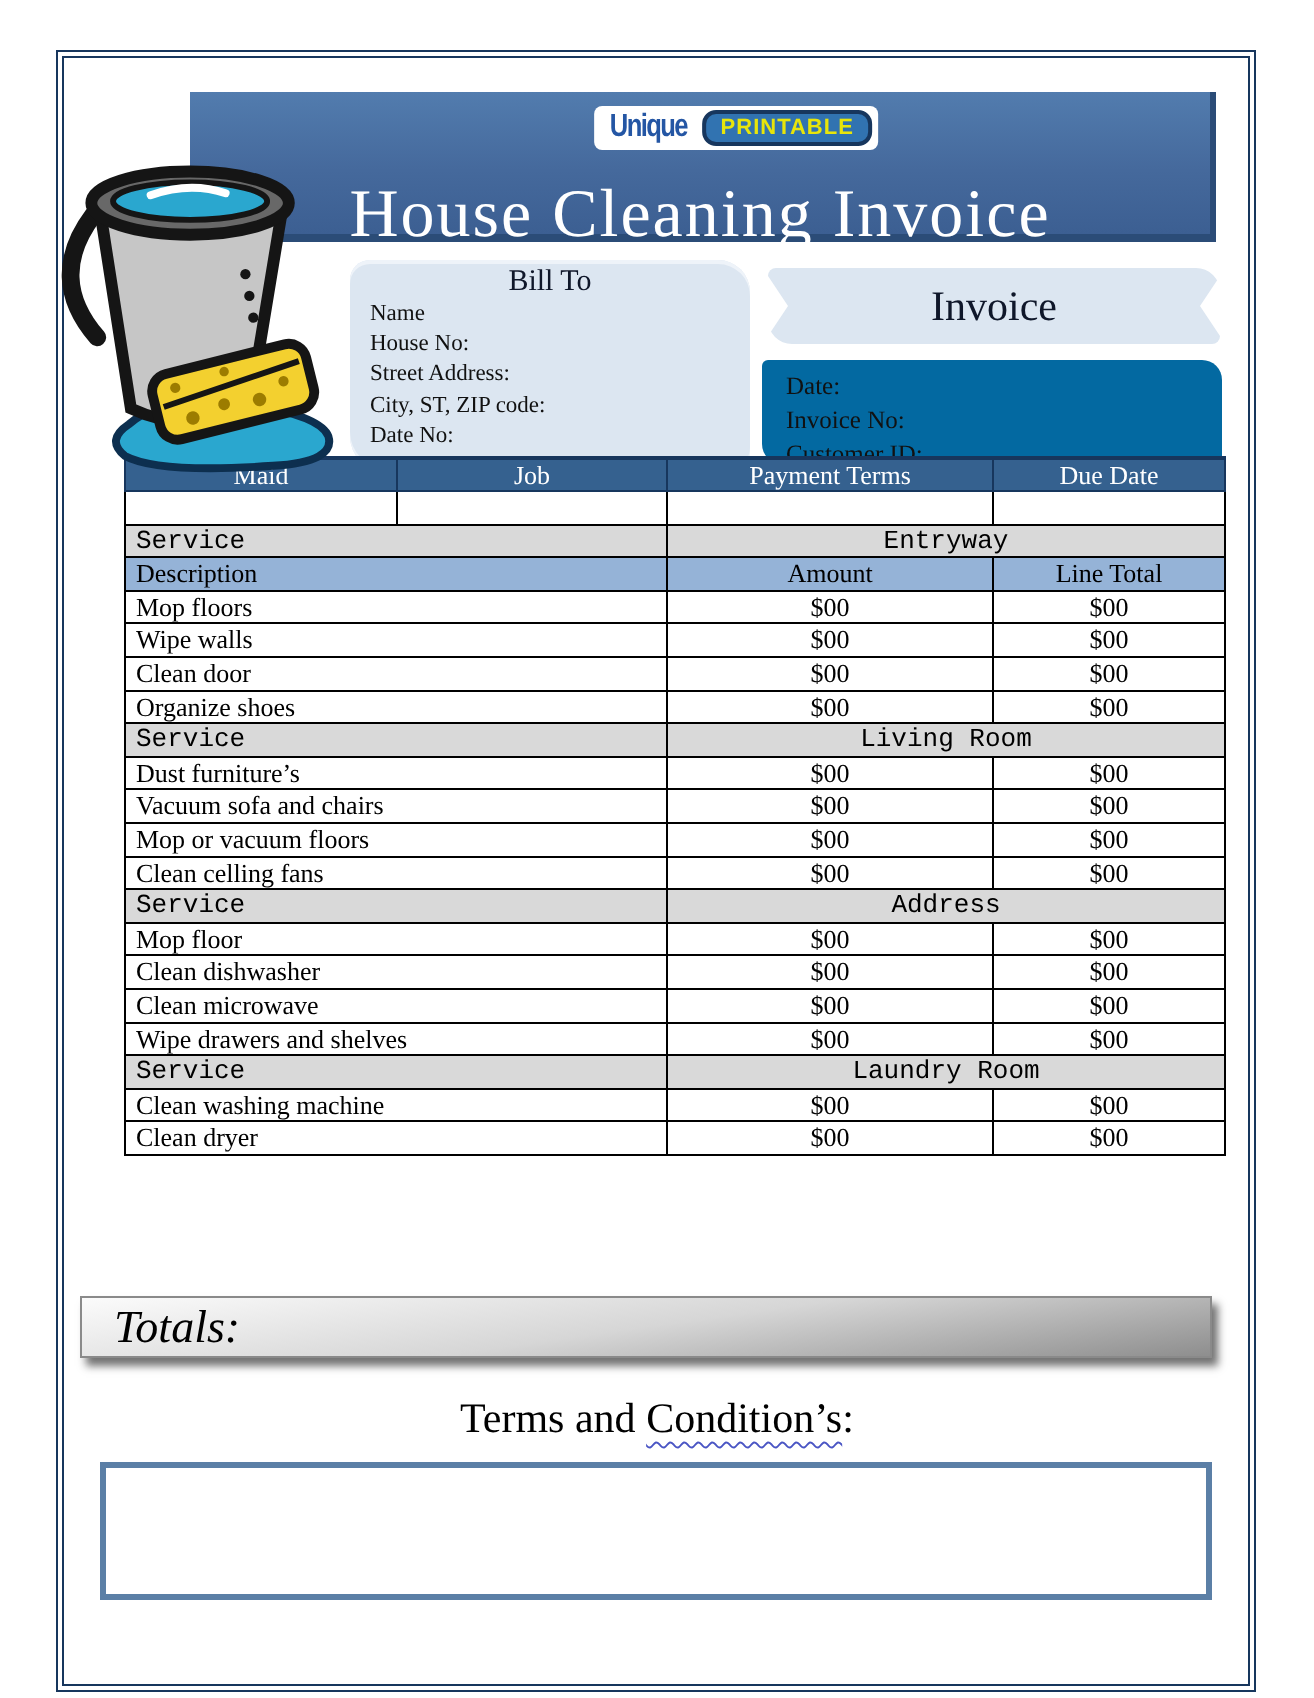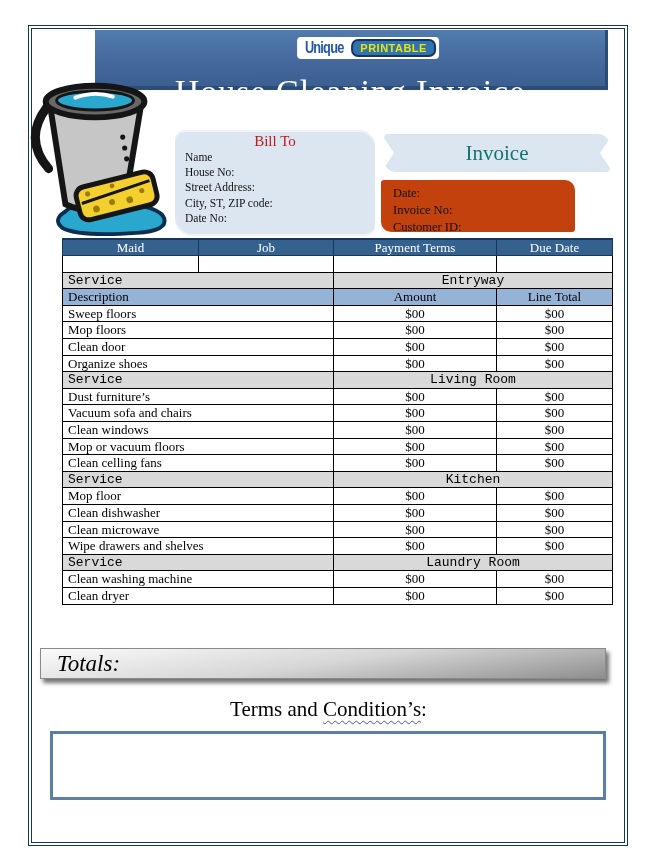--- a/index.html
+++ b/index.html
@@ -10,22 +10,22 @@
     font-family: "Liberation Serif", serif;
     overflow: hidden;
   }
   .doc-border {
     position: absolute; left: 28px; top: 25px;
     width: 600px; height: 821px;
     border: 4px double #17365d;
   }
   
   .banner {
-    position: absolute; left: 95px; top: 30px;
-    width: 513px; height: 60px;
+    position: absolute; left: 95px; top: 46px;
+    width: 513px; height: 75px;
     background: linear-gradient(180deg, #527cae 0%, #45699c 55%, #3c5f92 100%);
     border-right: 3px solid #2b4c77;
     border-bottom: 4px solid #2b4c77;
     z-index: 2;
   }
   .banner-title {
     margin-top: 43px;
     text-align: center;
     color: #ffffff;
     font-size: 34px;
@@ -54,51 +54,51 @@
   .bucket-art { position: absolute; left: 20px; top: 46px; width: 158px; height: 198px; z-index: 4; }
   
   .panel-billto {
     position: absolute; left: 175px; top: 130px;
     width: 200px; height: 106px;
     background: #dce6f1;
     border-radius: 10px 16px 10px 18px;
     box-shadow: 0 2px 0 #eef3f9 inset, 0 -2px 0 #eef3f9 inset;
     padding-top: 3px;
   }
-  .panel-billto-title { text-align: center; font-size: 15px; color: #b91c1c; }
+  .panel-billto-title { text-align: center; font-size: 15px; color: #0f172a; }
   .panel-fields { padding-left: 10px; font-size: 11.5px; line-height: 15.2px; color: #111; font-family: Liberation Serif, serif; }
   .ribbon-invoice {
     position: absolute; left: 384px; top: 134px;
     width: 226px; height: 38px;
     background: #dce6f1;
     border-radius: 4px 12px 4px 12px;
   }
   .ribbon-invoice::before {
     content: ""; position: absolute; left: 0; top: 4px;
     border-top: 15px solid transparent; border-bottom: 15px solid transparent;
     border-left: 10px solid #fff;
   }
   .ribbon-invoice::after {
     content: ""; position: absolute; right: 0; top: 4px;
     border-top: 15px solid transparent; border-bottom: 15px solid transparent;
     border-right: 10px solid #fff;
   }
-  .ribbon-invoice-title { text-align: center; font-size: 21px; line-height: 38px; color: #0f766e; }
+  .ribbon-invoice-title { text-align: center; font-size: 21px; line-height: 38px; color: #0f172a; }
   .panel-invoice-details {
     position: absolute; left: 381px; top: 180px;
-    width: 194px; height: 52px;
-    background: #c2410c;
+    width: 230px; height: 52px;
+    background: #0369a1;
     border-radius: 3px 10px 3px 10px;
     overflow: hidden;
     padding: 5px 0 0 12px;
     font-size: 12.5px; line-height: 17px; color: #111;
   }
   
   .invoice-table {
-    position: absolute; left: 62px; top: 238px;
+    position: absolute; left: 62px; top: 228px;
     width: 550px;
     border-collapse: collapse; table-layout: fixed;
     font-size: 13px; z-index: 1;
   }
   .invoice-table td, .invoice-table th {
     border: 1px solid #000;
     height: 16.6px; line-height: 1.05;
     padding: 0 5px; overflow: hidden; white-space: nowrap;
   }
   .invoice-table th {
@@ -220,26 +220,26 @@
       <tr class="row-service">
         <td class="cell-left" colspan="2">Service</td>
         <td class="cell-center" colspan="2">Entryway</td>
       </tr>
       <tr class="row-desc-header">
         <td class="cell-left" colspan="2">Description</td>
         <td class="cell-center">Amount</td>
         <td class="cell-center">Line Total</td>
       </tr>
       <tr>
-        <td class="cell-left" colspan="2">Sweep floors</td>
-        <td class="cell-center">$00</td>
-        <td class="cell-center">$00</td>
-      </tr>
-      <tr>
         <td class="cell-left" colspan="2">Mop floors</td>
+        <td class="cell-center">$00</td>
+        <td class="cell-center">$00</td>
+      </tr>
+      <tr>
+        <td class="cell-left" colspan="2">Wipe walls</td>
         <td class="cell-center">$00</td>
         <td class="cell-center">$00</td>
       </tr>
       <tr>
         <td class="cell-left" colspan="2">Clean door</td>
         <td class="cell-center">$00</td>
         <td class="cell-center">$00</td>
       </tr>
       <tr>
         <td class="cell-left" colspan="2">Organize shoes</td>
@@ -254,37 +254,32 @@
         <td class="cell-left" colspan="2">Dust furniture’s</td>
         <td class="cell-center">$00</td>
         <td class="cell-center">$00</td>
       </tr>
       <tr>
         <td class="cell-left" colspan="2">Vacuum sofa and chairs</td>
         <td class="cell-center">$00</td>
         <td class="cell-center">$00</td>
       </tr>
       <tr>
-        <td class="cell-left" colspan="2">Clean windows</td>
-        <td class="cell-center">$00</td>
-        <td class="cell-center">$00</td>
-      </tr>
-      <tr>
         <td class="cell-left" colspan="2">Mop or vacuum floors</td>
         <td class="cell-center">$00</td>
         <td class="cell-center">$00</td>
       </tr>
       <tr>
         <td class="cell-left" colspan="2">Clean celling fans</td>
         <td class="cell-center">$00</td>
         <td class="cell-center">$00</td>
       </tr>
       <tr class="row-service">
         <td class="cell-left" colspan="2">Service</td>
-        <td class="cell-center" colspan="2">Kitchen</td>
+        <td class="cell-center" colspan="2">Address</td>
       </tr>
       <tr>
         <td class="cell-left" colspan="2">Mop floor</td>
         <td class="cell-center">$00</td>
         <td class="cell-center">$00</td>
       </tr>
       <tr>
         <td class="cell-left" colspan="2">Clean dishwasher</td>
         <td class="cell-center">$00</td>
         <td class="cell-center">$00</td>

